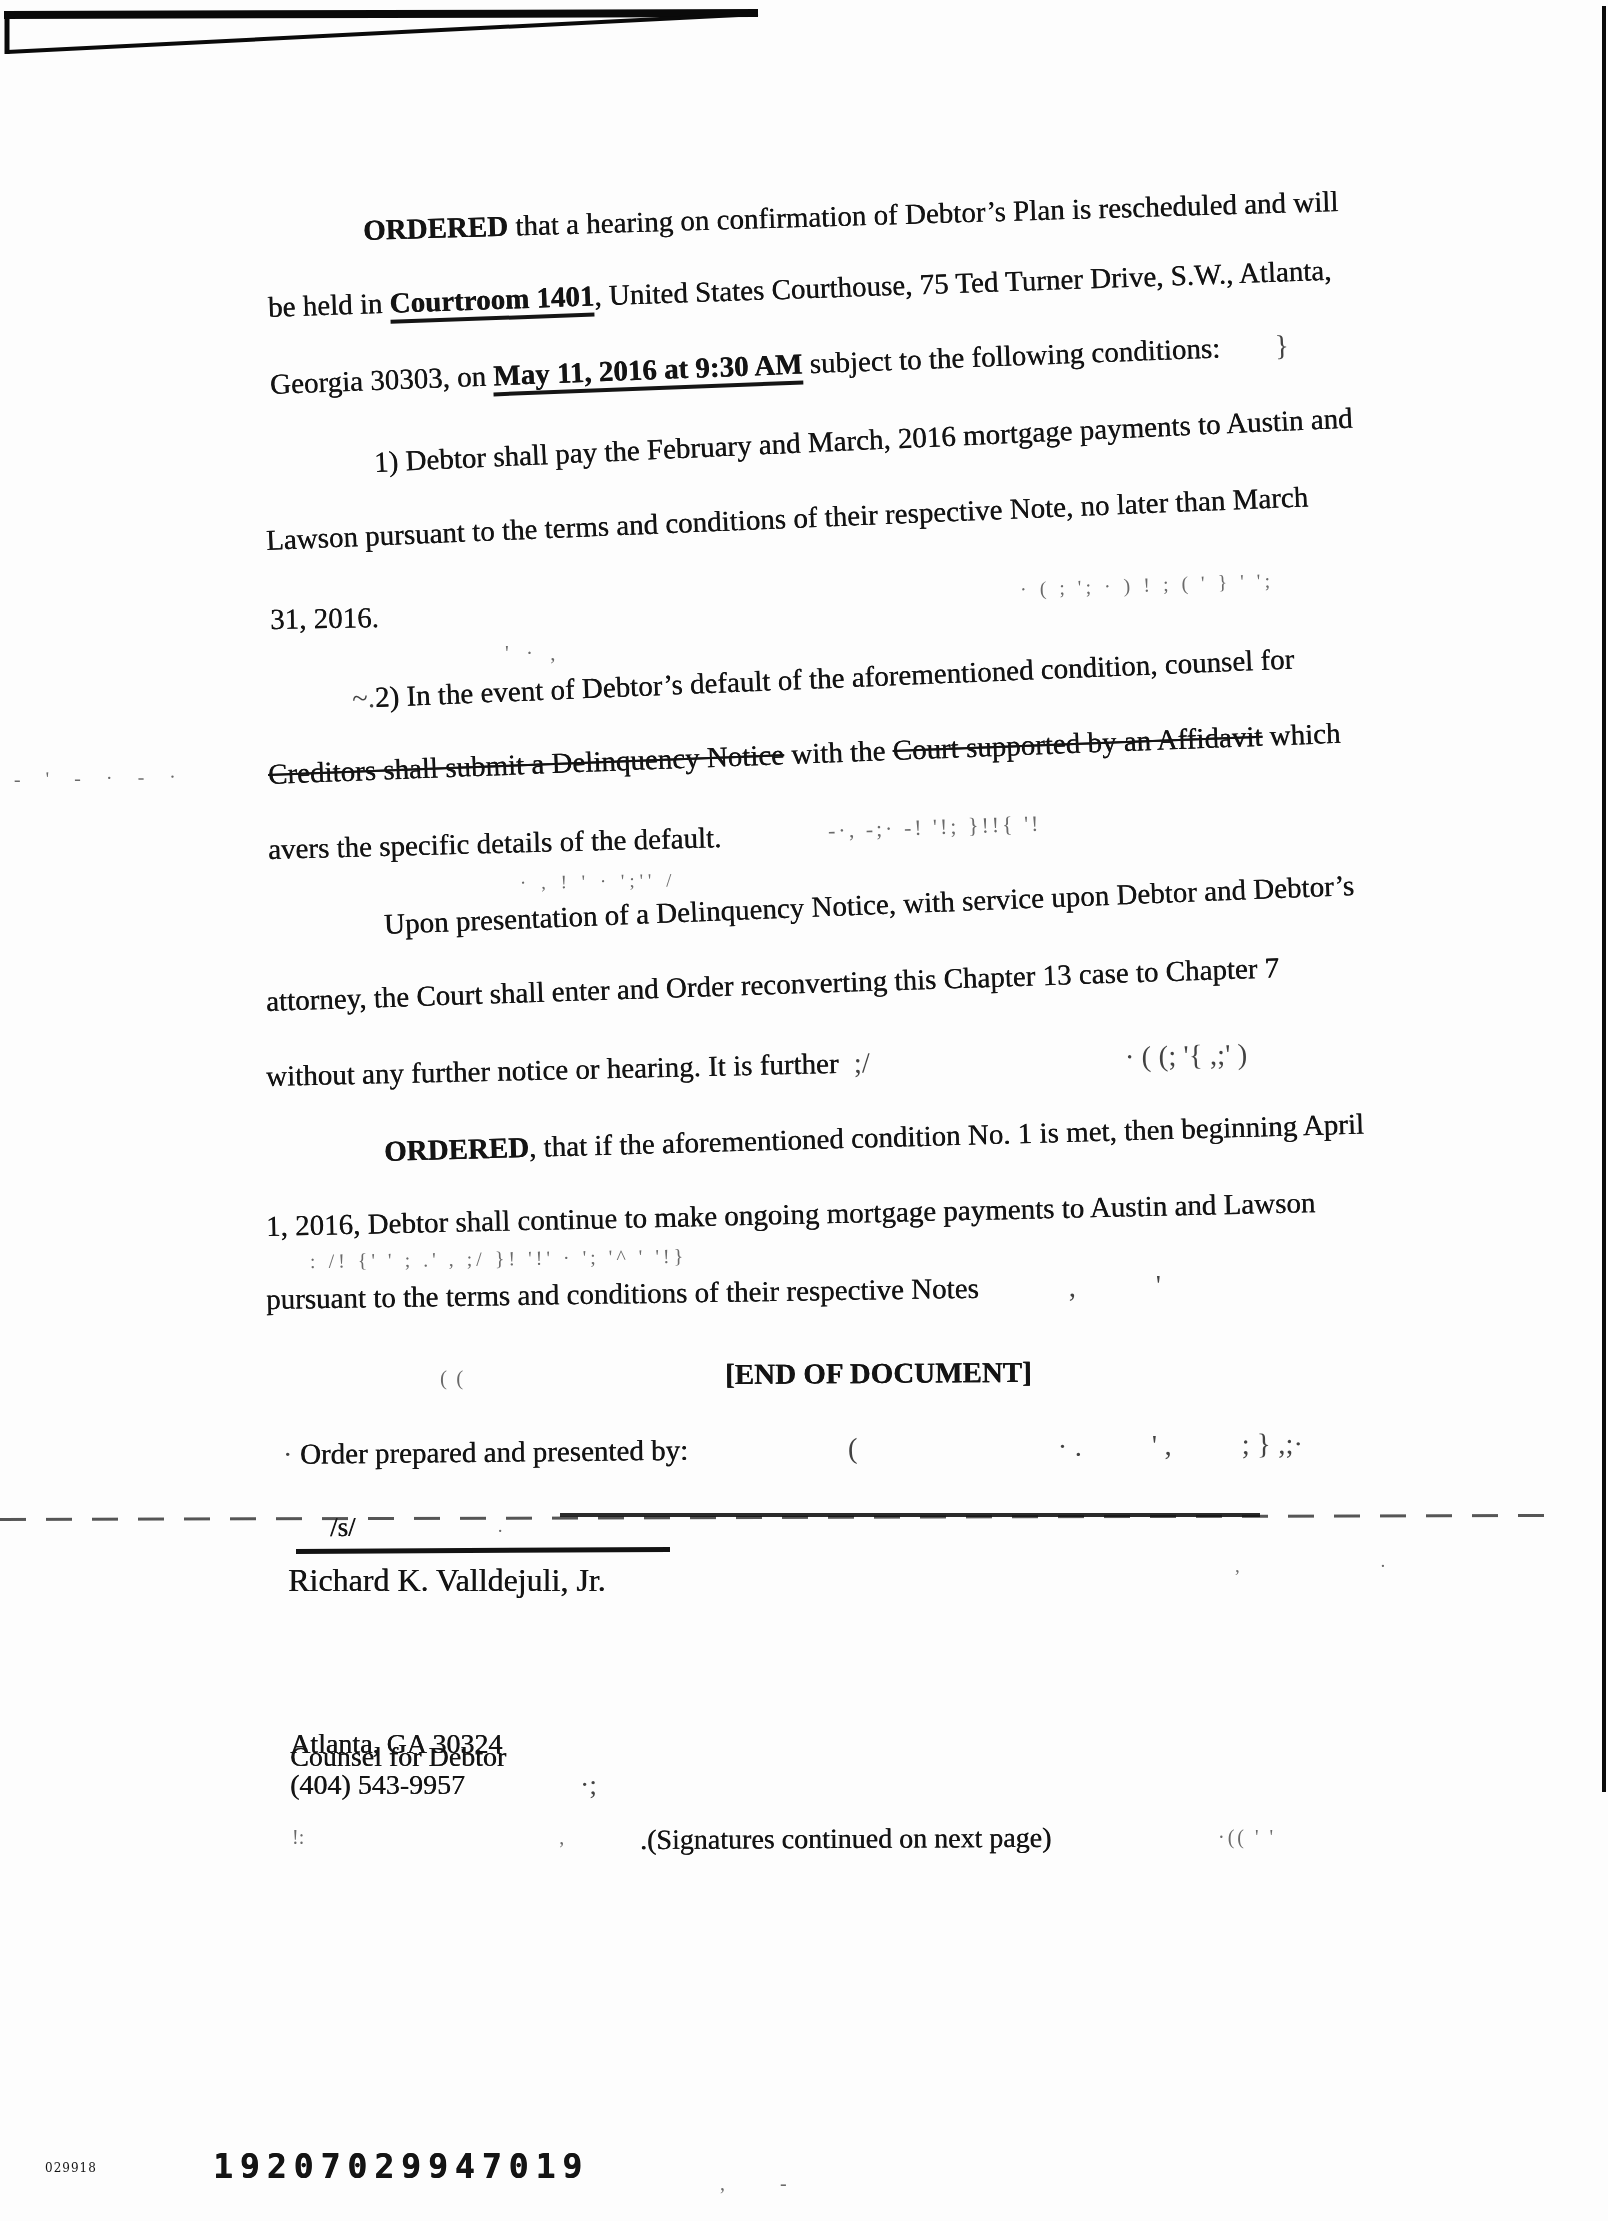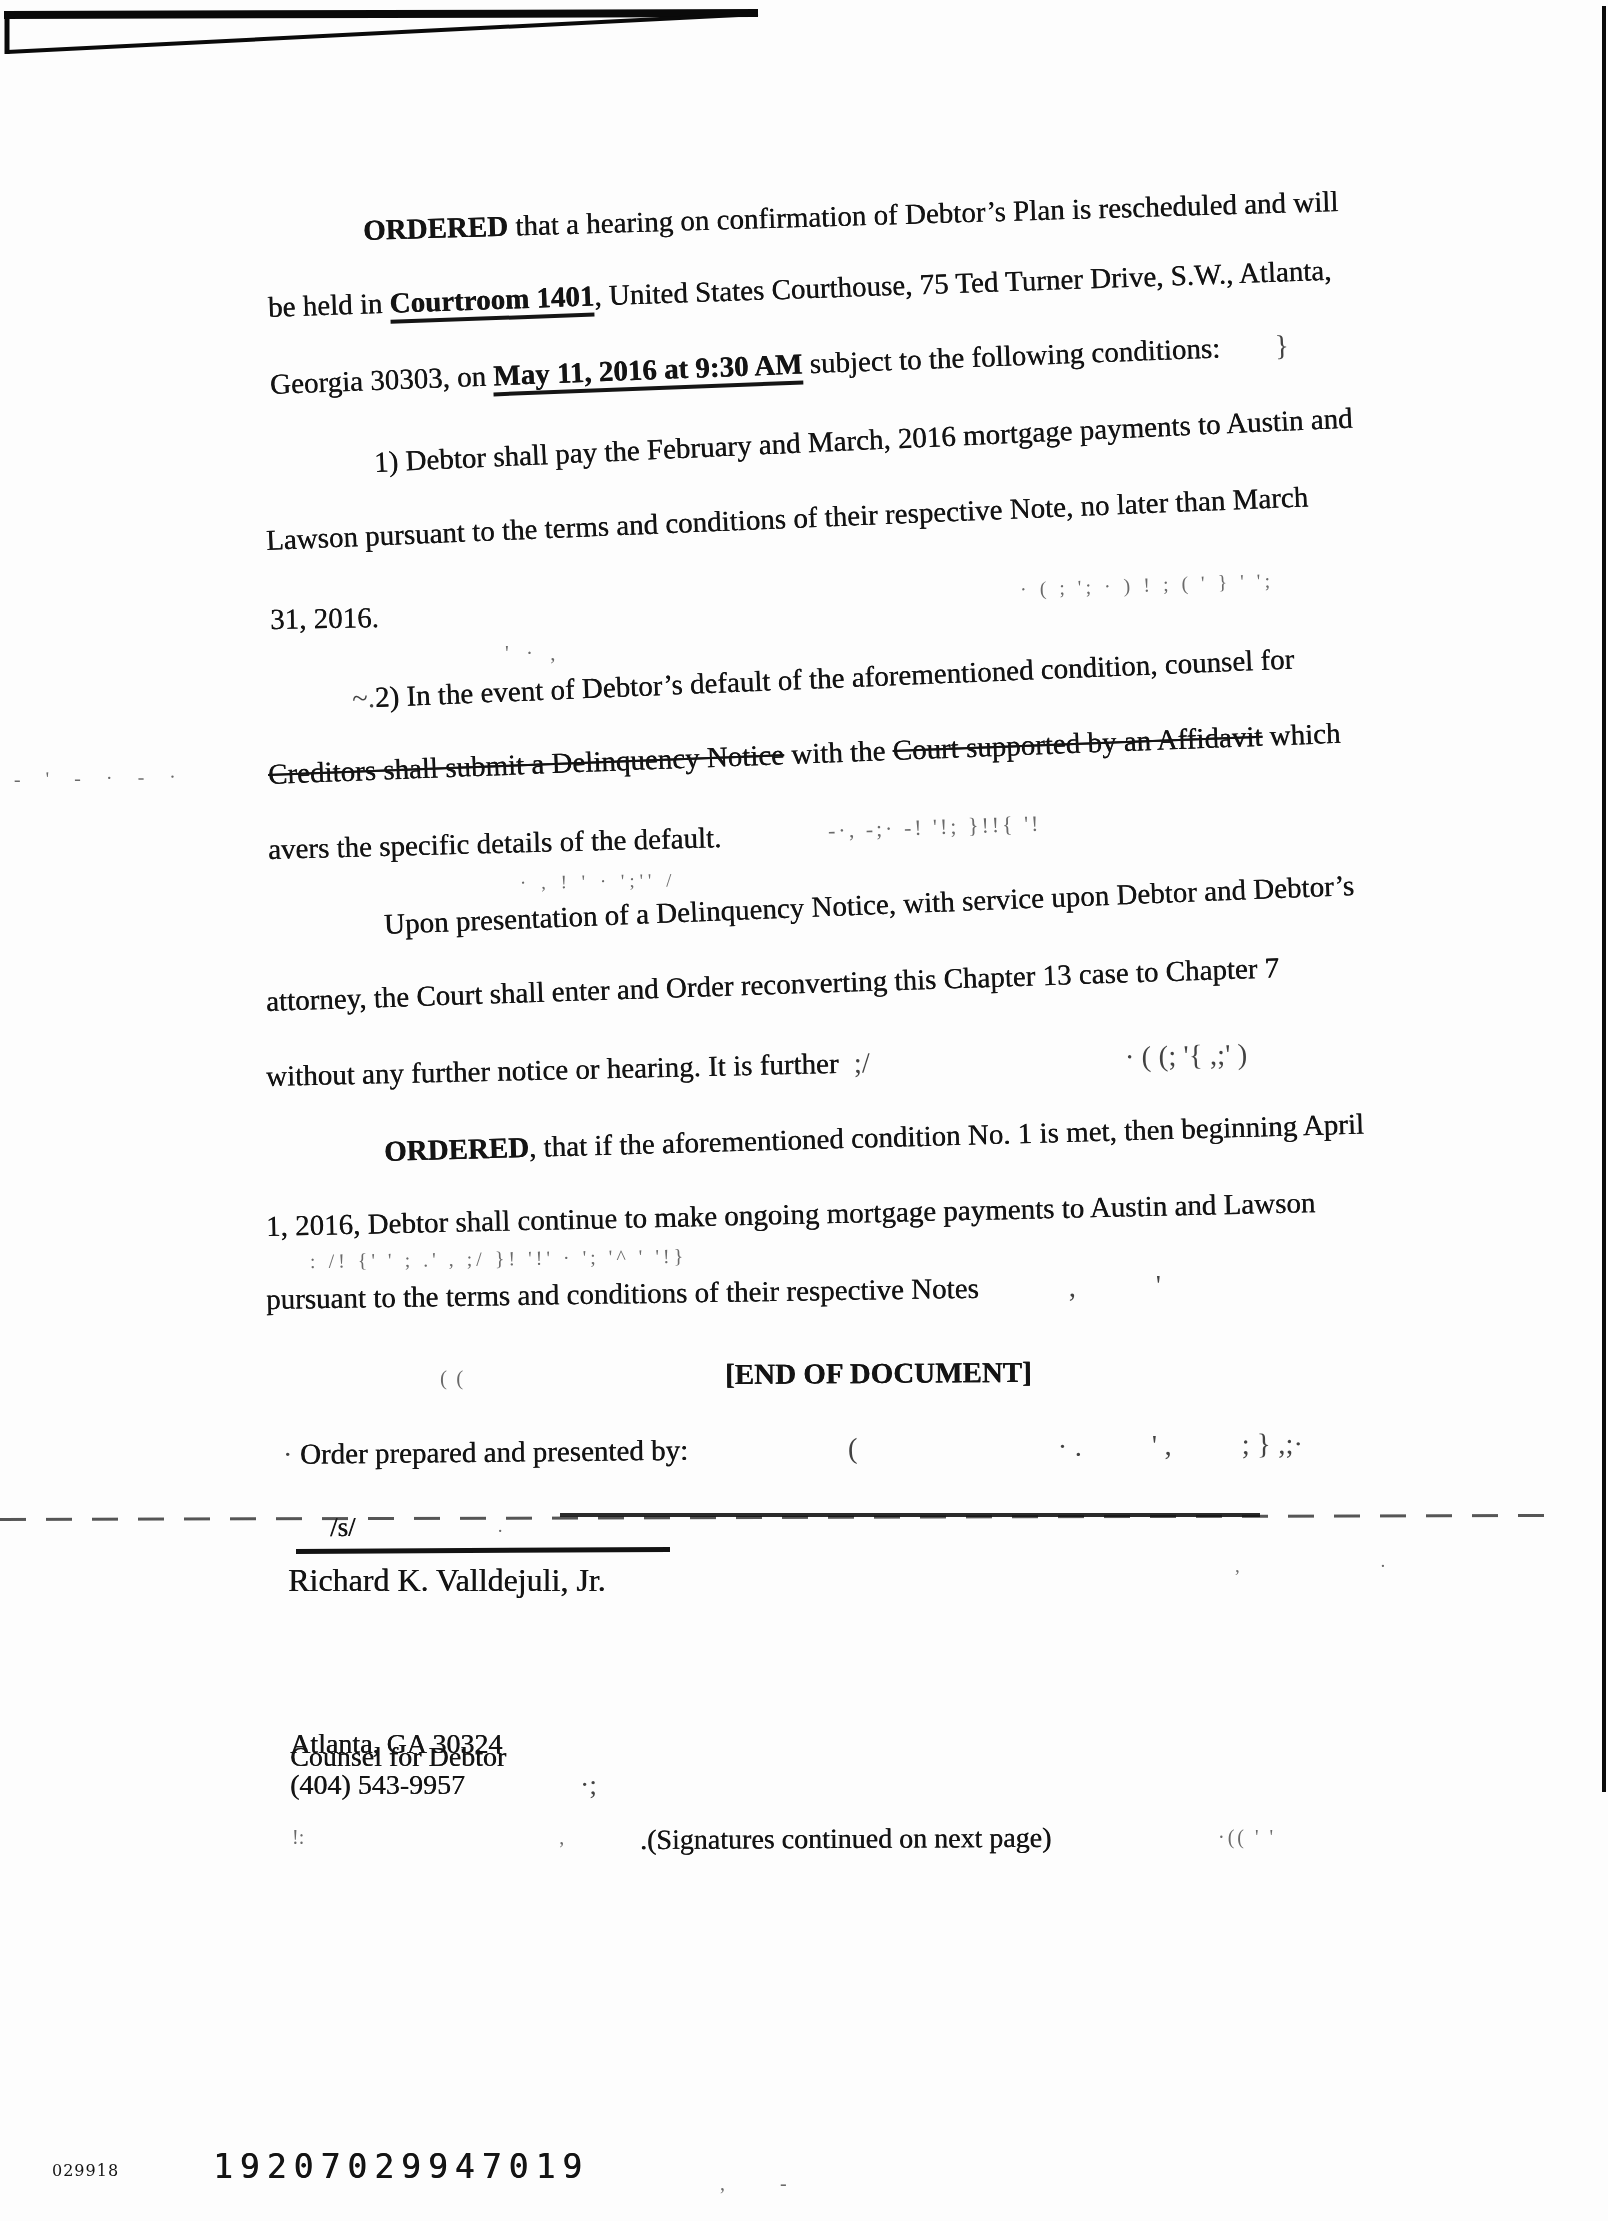--- a/index.html
+++ b/index.html
@@ -11,21 +11,21 @@
   .doc-line{
     position:absolute;white-space:nowrap;font-size:29px;color:#141414;
     transform-origin:0 50%;text-shadow:0.4px 0 0 #141414;line-height:1.15;
   }
   .noise-line{color:#262626;text-shadow:none;opacity:.85;}
   .b{font-weight:bold;}
   .u{border-bottom:4px solid #151515;padding-bottom:1px;}
   .st{text-decoration:line-through;text-decoration-thickness:2px;}
   .noise{opacity:.8;text-shadow:none;font-weight:normal;}
   .stamp{font-family:"DejaVu Serif",serif;letter-spacing:1px;text-shadow:none;}
-  .ocr{font-family:"DejaVu Sans Mono",monospace;font-weight:normal;letter-spacing:7px;text-shadow:0.5px 0 0 #111;}
+  .ocr{font-family:"DejaVu Sans Mono",monospace;font-weight:bold;letter-spacing:7px;text-shadow:0.5px 0 0 #111;}
   .band{position:absolute;background:#131313;}
   .band.dashed{background:repeating-linear-gradient(90deg,#1e1e1e 0 26px,transparent 26px 46px);}
   #top-wedge{position:absolute;top:0;left:0;}
   #right-border{position:absolute;left:1602px;top:6px;width:4px;height:1786px;background:#0b0b0b;}
 </style>
 </head>
 <body>
 
 <div id="page">
   <svg id="top-wedge" width="1608" height="70" viewBox="0 0 1608 70">
@@ -61,19 +61,19 @@
     <div class="doc-line" style="left: 330px; top: 1512px; font-size: 27px; transform: rotate(-0.5deg);"><span>/s/</span></div>
     <div class="doc-line noise-line" style="left: 497px; top: 1520px; font-size: 19px; transform: rotate(0deg);"><span class="noise">·</span></div>
     <div class="doc-line noise-line" style="left: 1235px; top: 1555px; font-size: 19px; transform: rotate(0deg);"><span class="noise">,</span><span class="noise" style="margin-left: 140px;">·</span></div>
     <div class="doc-line" style="left: 288px; top: 1562px; font-size: 32px; transform: rotate(0deg);"><span>Richard K. Valldejuli, Jr.</span></div>
     <div class="doc-line" style="left: 290px; top: 1741px; font-size: 28px; transform: rotate(0deg);"><span>Counsel for Debtor</span></div>
     <div class="doc-line" style="left: 290px; top: 1728px; font-size: 28px; transform: rotate(0deg);"><span>Atlanta, GA  30324</span></div>
     <div class="doc-line" style="left: 290px; top: 1769px; font-size: 28px; transform: rotate(0deg);"><span>(404) 543-9957</span><span class="noise" style="margin-left: 115px;">·;</span></div>
     <div class="doc-line noise-line" style="left: 292px; top: 1826px; font-size: 20px; transform: rotate(0deg);"><span class="noise">!:</span><span class="noise" style="margin-left: 255px;">,</span></div>
     <div class="doc-line" style="left: 640px; top: 1824px; font-size: 28px; transform: rotate(-0.3deg);"><span>.(Signatures continued on next page)</span></div>
     <div class="doc-line noise-line" style="left: 1218px; top: 1826px; font-size: 20px; letter-spacing: 3px; transform: rotate(0deg);"><span class="noise">·(( '  '</span></div>
-    <div class="doc-line stamp" style="left: 52px; top: 2162px; font-size: 16px; transform: rotate(0deg);"><span>029918</span></div>
+    <div class="doc-line stamp" style="left: 45px; top: 2162px; font-size: 12px; transform: rotate(0deg);"><span>029918</span></div>
     <div class="doc-line ocr" style="left: 213px; top: 2148px; font-size: 33px; transform: rotate(0deg);"><span>19207029947019</span></div>
     <div class="doc-line noise-line" style="left: 720px; top: 2172px; font-size: 20px; transform: rotate(0deg);"><span class="noise">,</span><span class="noise" style="margin-left: 55px;">-</span></div>
     <div class="band dashed" style="left: 0px; top: 1516px; width: 1548px; height: 3px; transform: rotate(-0.15deg); opacity: 0.75;"></div>
     <div class="band" style="left: 560px; top: 1513px; width: 700px; height: 4px; opacity: 0.9;"></div>
     <div class="band" style="left: 296px; top: 1548px; width: 374px; height: 5px; transform: rotate(-0.3deg);"></div>
   </div>
 
 </body></html>

